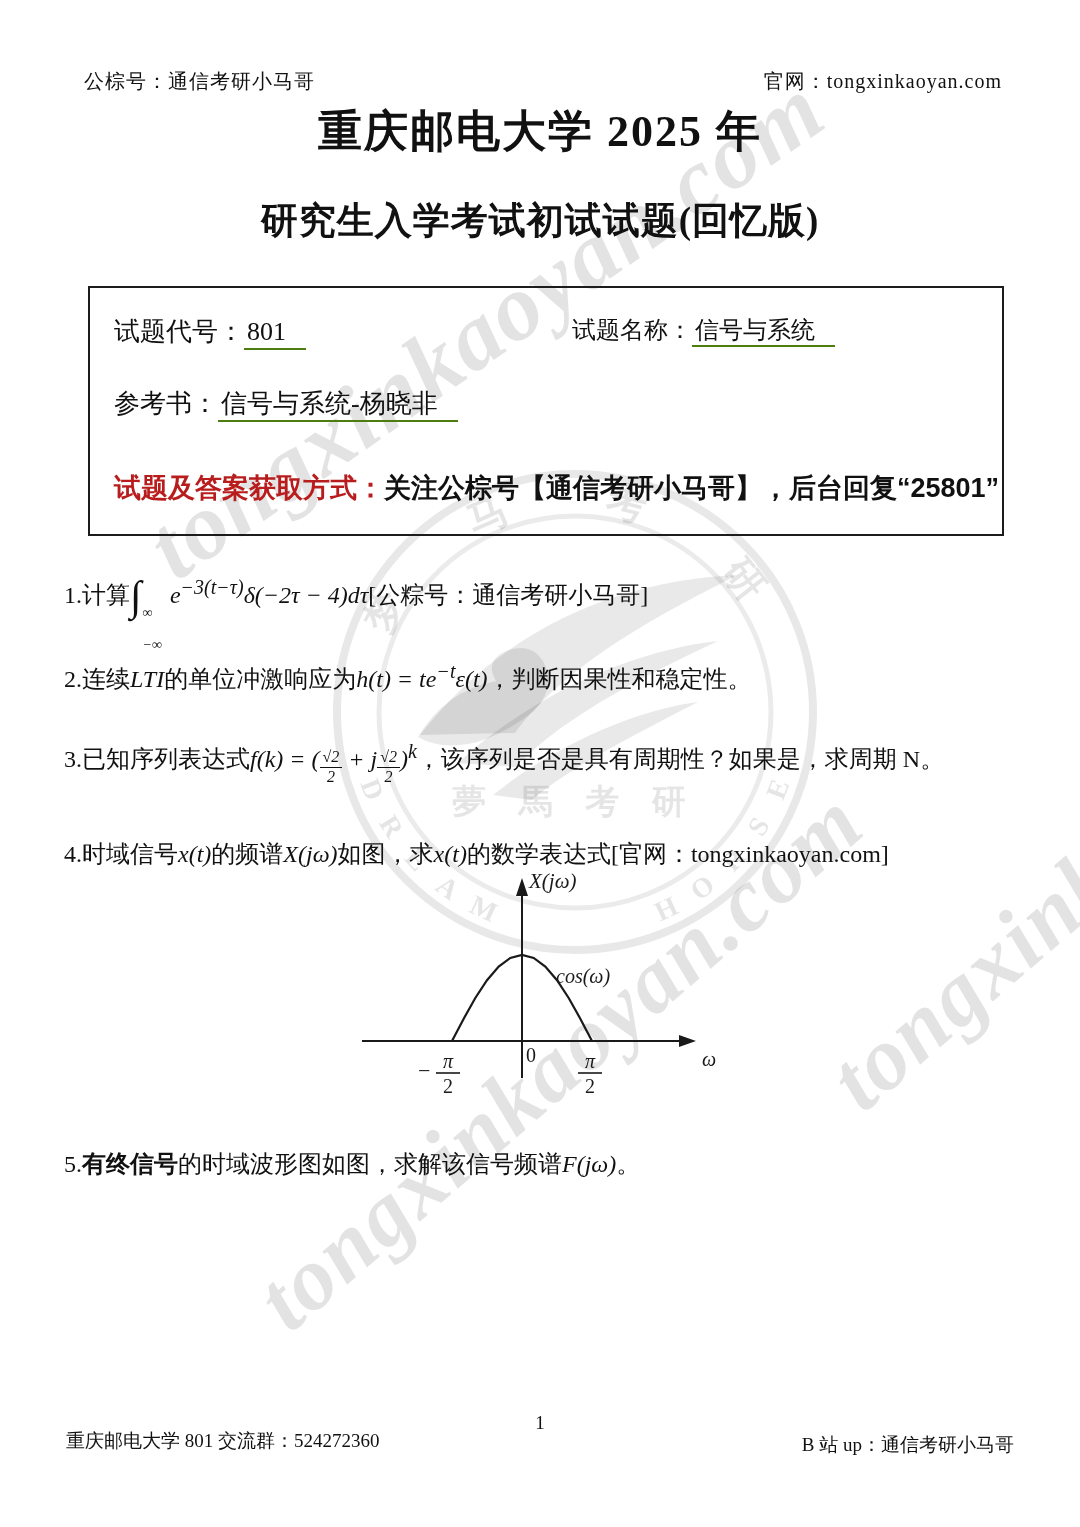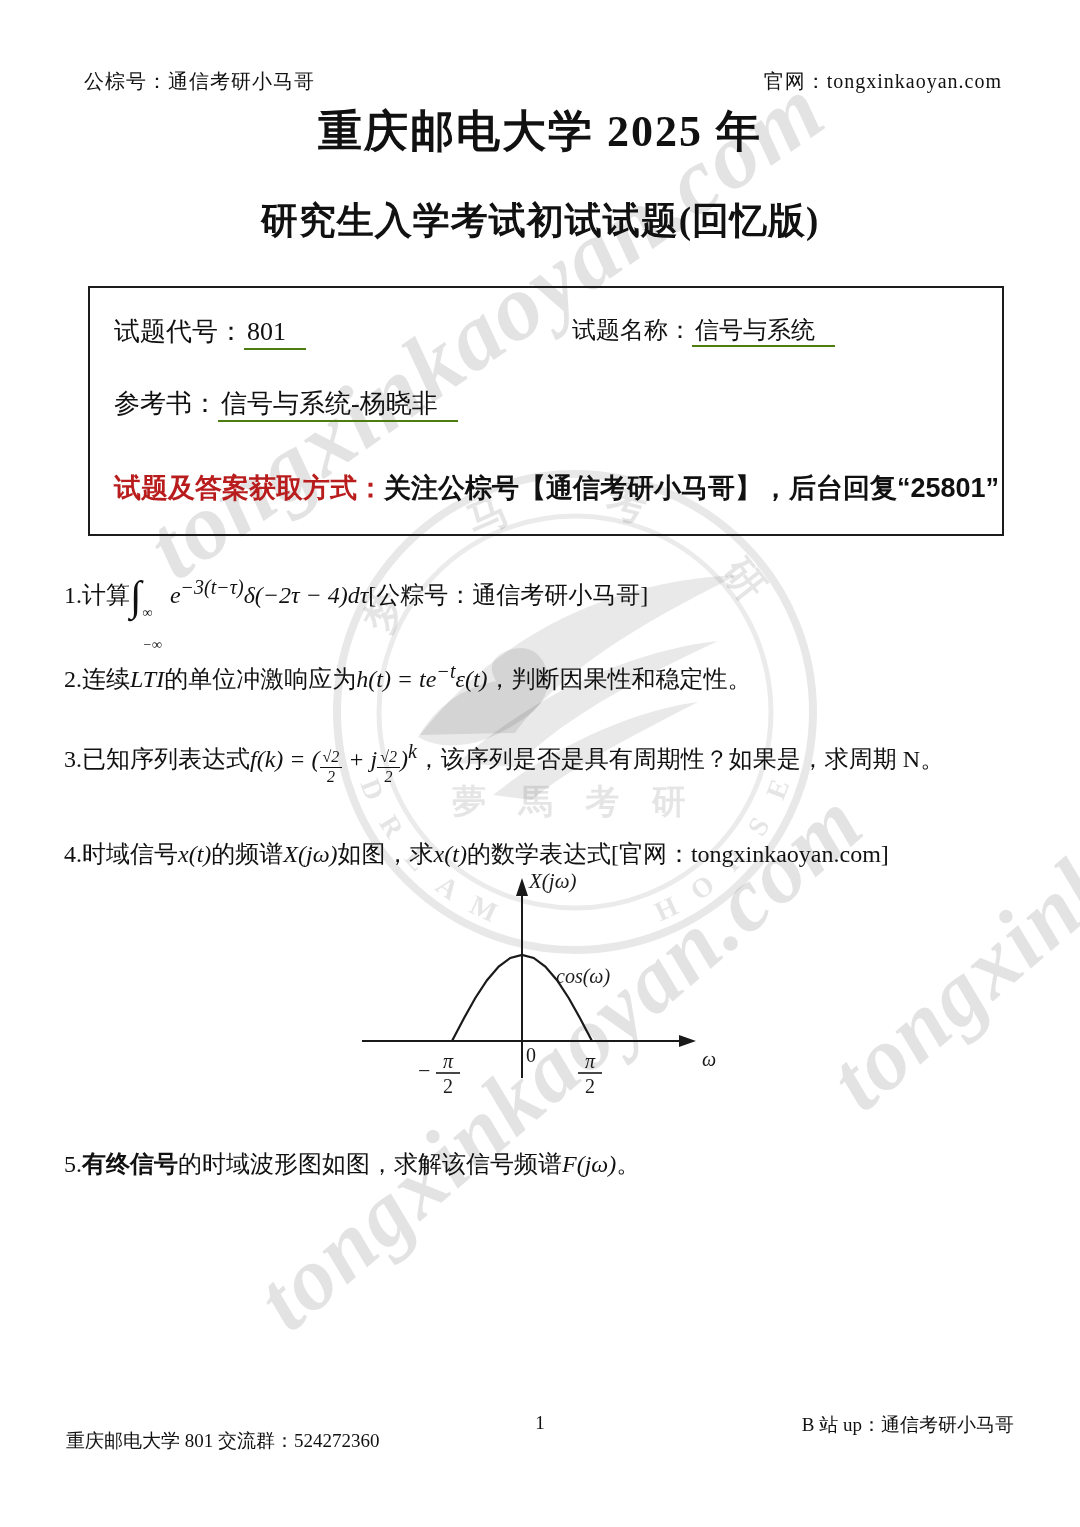--- a/index.html
+++ b/index.html
@@ -13,21 +13,21 @@
   .wm2{left:270px;top:1260px;font-size:90px;transform:rotate(-41deg);}
   .wm3{left:843px;top:1040px;font-size:90px;transform:rotate(-41deg);}
   .ringwm{position:absolute;left:310px;top:447px;pointer-events:none;}
   
   .hdr{position:absolute;top:68px;font-size:20px;letter-spacing:1px;}
   .hdr-left{left:84px;}
   .hdr-right{right:78px;}
   .ftr{position:absolute;top:1412px;font-size:19px;}
   .ftr-left{left:66px;margin-top:16px;}
   .ftr-center{left:0;width:100%;text-align:center;}
-  .ftr-right{right:66px;}
+  .ftr-right{right:66px;margin-top:20px;}
   
   .title1{position:absolute;top:102px;left:0;width:100%;text-align:center;
           font-size:44px;font-weight:800;letter-spacing:2px;}
   .title2{position:absolute;top:196px;left:0;width:100%;text-align:center;
           font-size:37px;font-weight:800;letter-spacing:1px;}
   
   .ibox{position:absolute;left:88px;top:286px;width:912px;height:246px;
         border:2.5px solid #1c1c1c;background:transparent;}
   .ibox .row{position:absolute;left:24px;font-size:26px;white-space:nowrap;}
   .ibox .r1{top:26px;}

